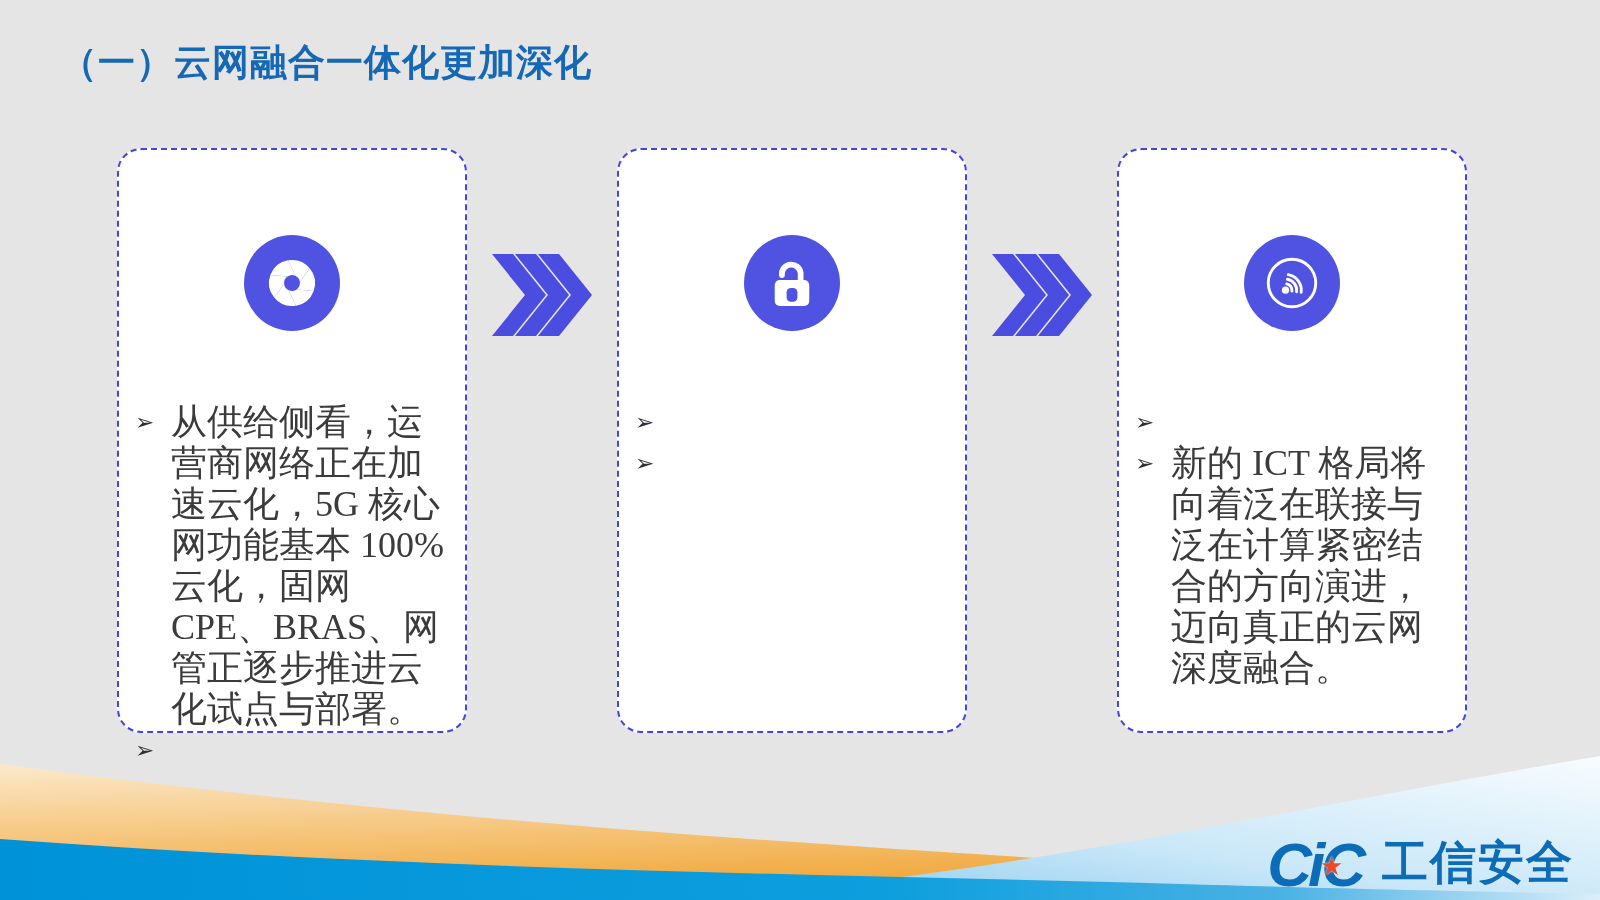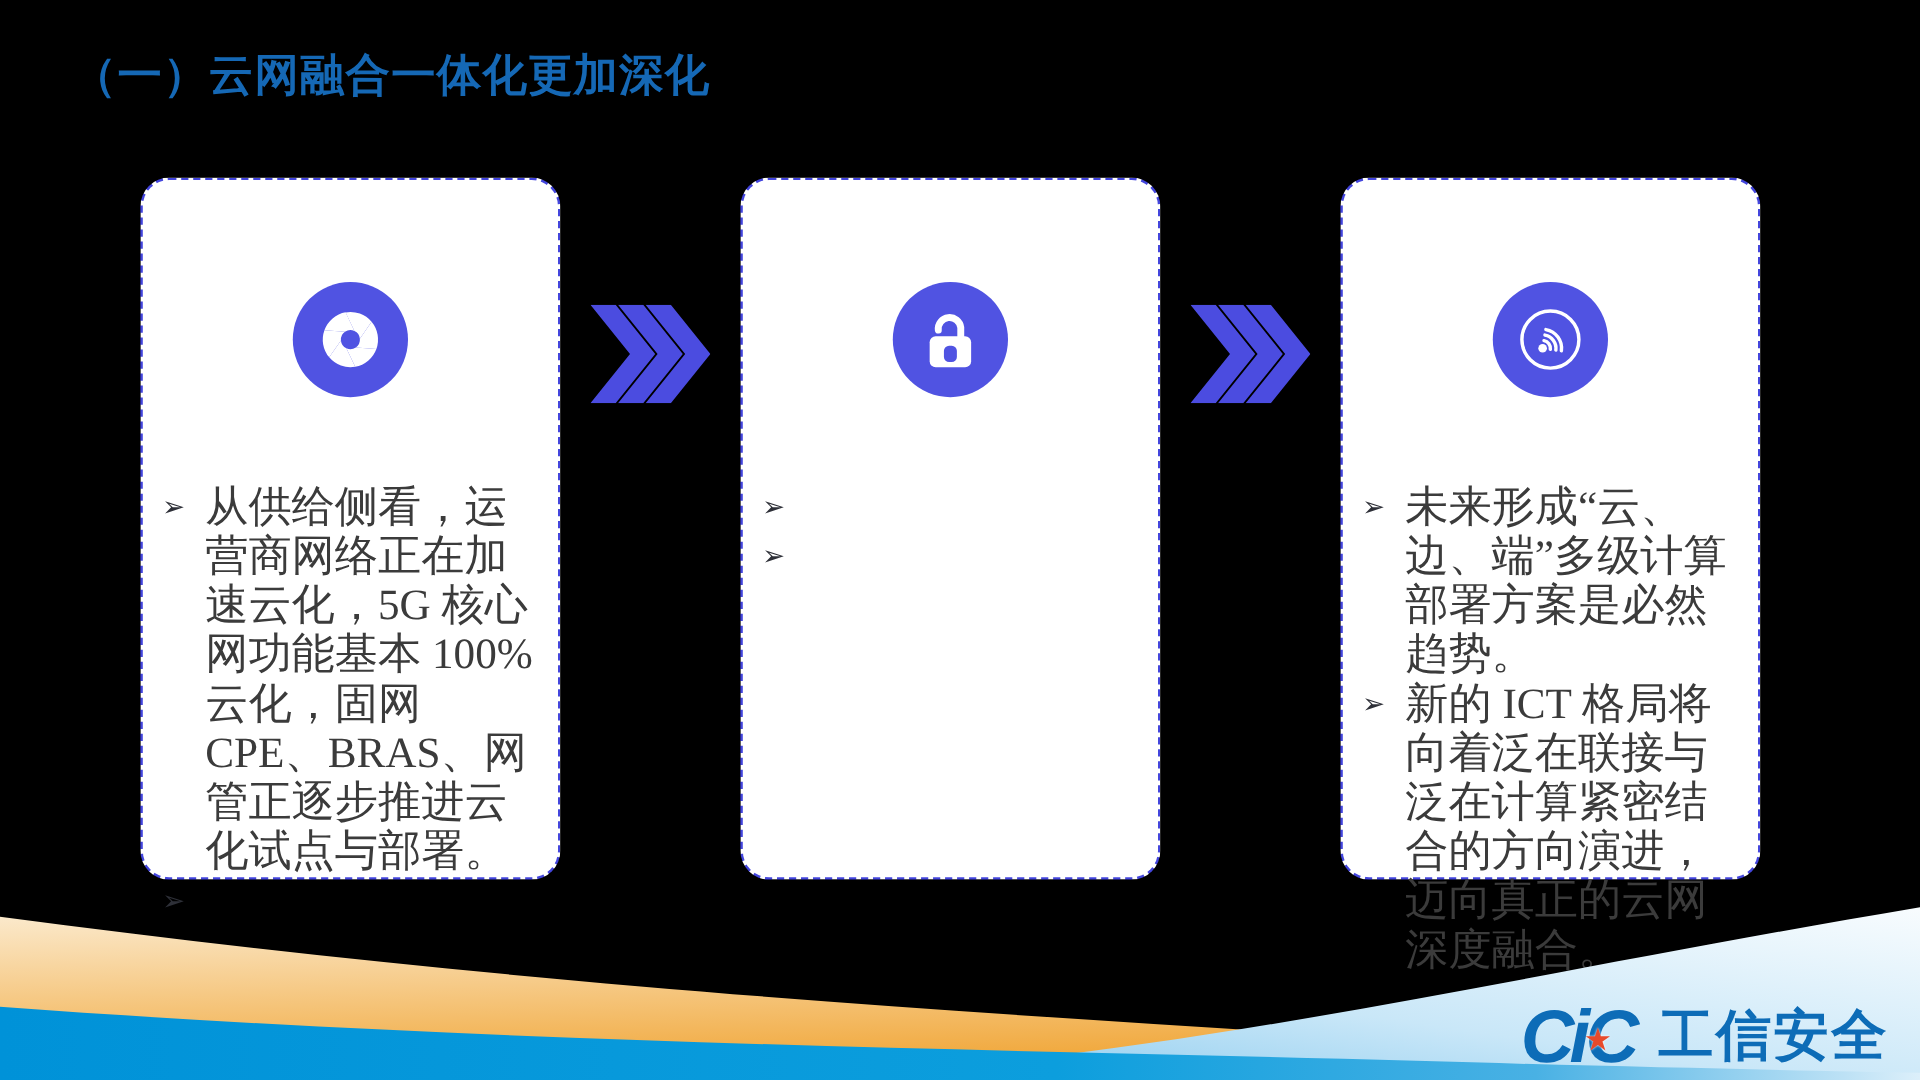--- a/index.html
+++ b/index.html
@@ -1,17 +1,17 @@
 <!DOCTYPE html>
 <html><head>
 <meta charset="utf-8">
 <style>
   html,body{margin:0;padding:0;}
   body{font-family:"Liberation Sans",sans-serif;}
-  #slide{position:relative;width:1600px;height:900px;background:#000000;overflow:hidden;}
+  #slide{position:relative;width:1600px;height:900px;background:#e5e5e5;overflow:hidden;}
 
   .title{position:absolute;left:60px;top:38px;font-size:37px;font-weight:bold;
          color:#1568B5;letter-spacing:1px;white-space:nowrap;}
 
   .card{position:absolute;top:148px;width:350px;height:585px;background:#ffffff;
         border:2px dashed #4345DC;border-radius:24px;box-sizing:border-box;}
   .card.c1{left:117px;}
   .card.c2{left:617px;}
   .card.c3{left:1117px;}
 
@@ -111,21 +111,20 @@
         <g fill="none" stroke="#ffffff" stroke-width="4" stroke-linecap="round">
           <path d="M -7.4,1.2 A 9 9 0 0 1 -0.1,11.2"></path>
           <path d="M -6.3,-5.2 A 15.5 15.5 0 0 1 6.3,12.1"></path>
           <path d="M -5.2,-11.6 A 22 22 0 0 1 12.7,13.0"></path>
         </g>
       </svg>
     </div>
     <div class="bullets">
       <div class="bullet-row">
         <span class="bullet-marker">➢</span>
-        <span class="bullet-text">未来形成“云、边、端”多级计算部署方案是必然趋势。</span>
       </div>
       <div class="bullet-row">
         <span class="bullet-marker">➢</span>
         <span class="bullet-text">新的 ICT 格局将向着泛在联接与泛在计算紧密结合的方向演进，迈向真正的云网深度融合。</span>
       </div>
     </div>
   </div>
 
   <svg class="footer-wave" viewBox="0 0 1600 160" preserveAspectRatio="none">
     <defs>

